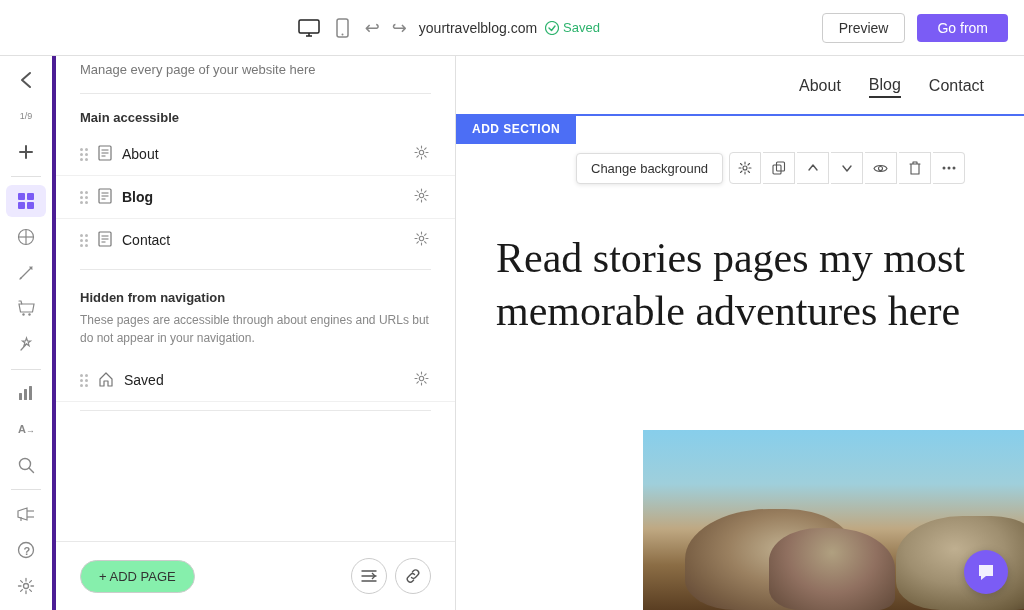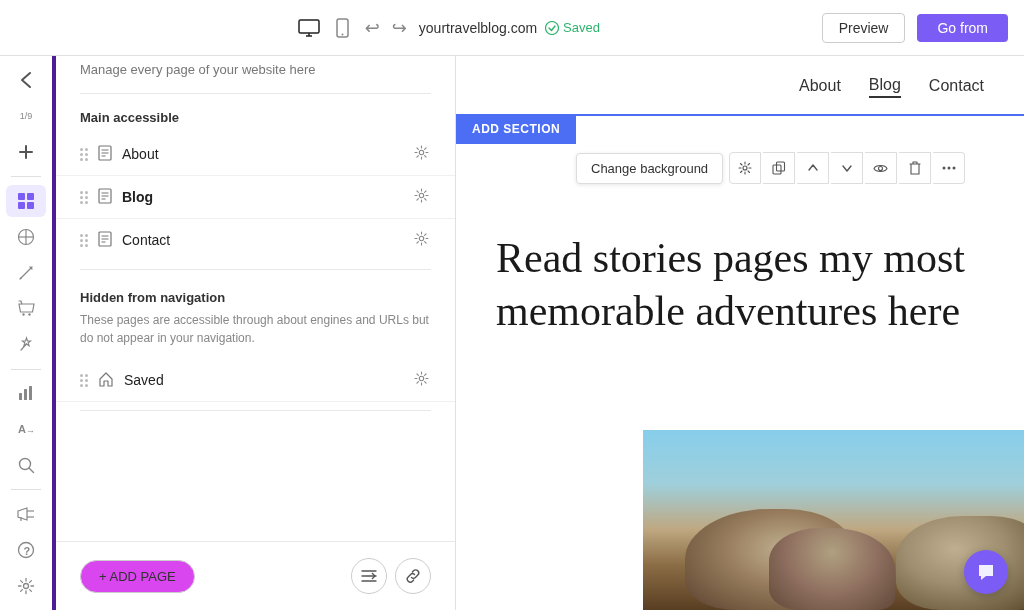--- a/index.html
+++ b/index.html
@@ -46,21 +46,21 @@
     .dot { width: 3px; height: 3px; background: #bbb; border-radius: 50%; }
     .page-icon { color: #777; font-size: 15px; }
     .nav-item-name { flex: 1; font-size: 14px; color: #222; }
     .nav-item-name.active { font-weight: 600; }
     .gear-btn { background: none; border: none; cursor: pointer; color: #888; font-size: 15px; padding: 2px; }
 
     .hidden-section-label { padding: 20px 24px 6px; font-size: 13px; font-weight: 700; color: #333; }
     .hidden-section-desc { padding: 0 24px 12px; font-size: 12px; color: #888; line-height: 1.5; }
 
     .sidebar-footer { padding: 16px 24px; display: flex; align-items: center; justify-content: space-between; border-top: 1px solid #e8e8e8; margin-top: auto; }
-    .add-page-btn { display: flex; align-items: center; gap: 6px; background: #d946ef; border: 1px solid #ccc; border-radius: 20px; padding: 8px 18px; font-size: 13px; cursor: pointer; color: #333; }
+    .add-page-btn { display: flex; align-items: center; gap: 6px; background: #86efac; border: 1px solid #ccc; border-radius: 20px; padding: 8px 18px; font-size: 13px; cursor: pointer; color: #333; }
     .footer-icons { display: flex; gap: 8px; }
     .footer-icon-btn { width: 36px; height: 36px; border: 1px solid #ccc; border-radius: 50%; background: #fff; display: flex; align-items: center; justify-content: center; cursor: pointer; color: #555; font-size: 14px; }
 
     
     .editor { flex: 1; display: flex; flex-direction: column; overflow: hidden; position: relative; background: #fff; }
 
     
     .editor-nav { display: flex; align-items: center; justify-content: flex-end; padding: 20px 40px 16px; gap: 28px; border-bottom: none; }
     .editor-nav-item { font-size: 16px; color: #333; cursor: pointer; text-decoration: none; padding-bottom: 2px; }
     .editor-nav-item.active { border-bottom: 2px solid #333; font-weight: 500; }

